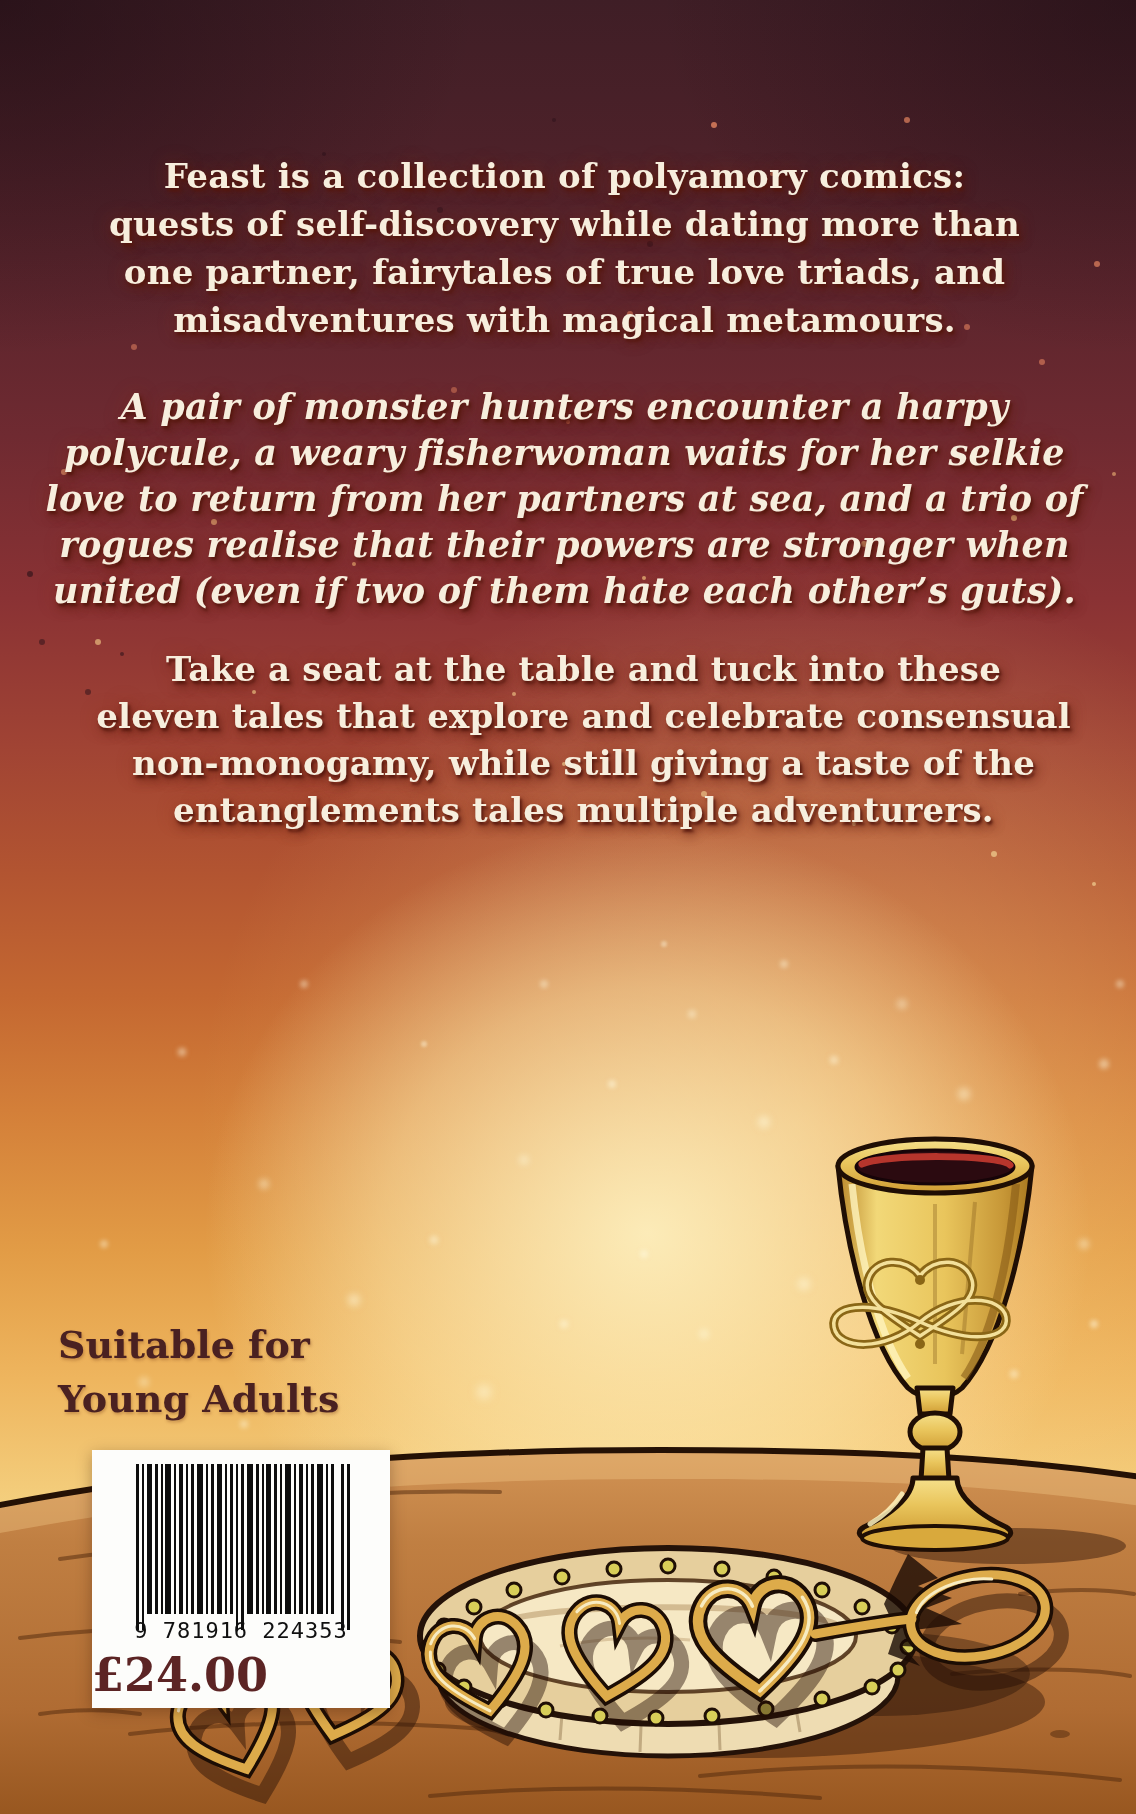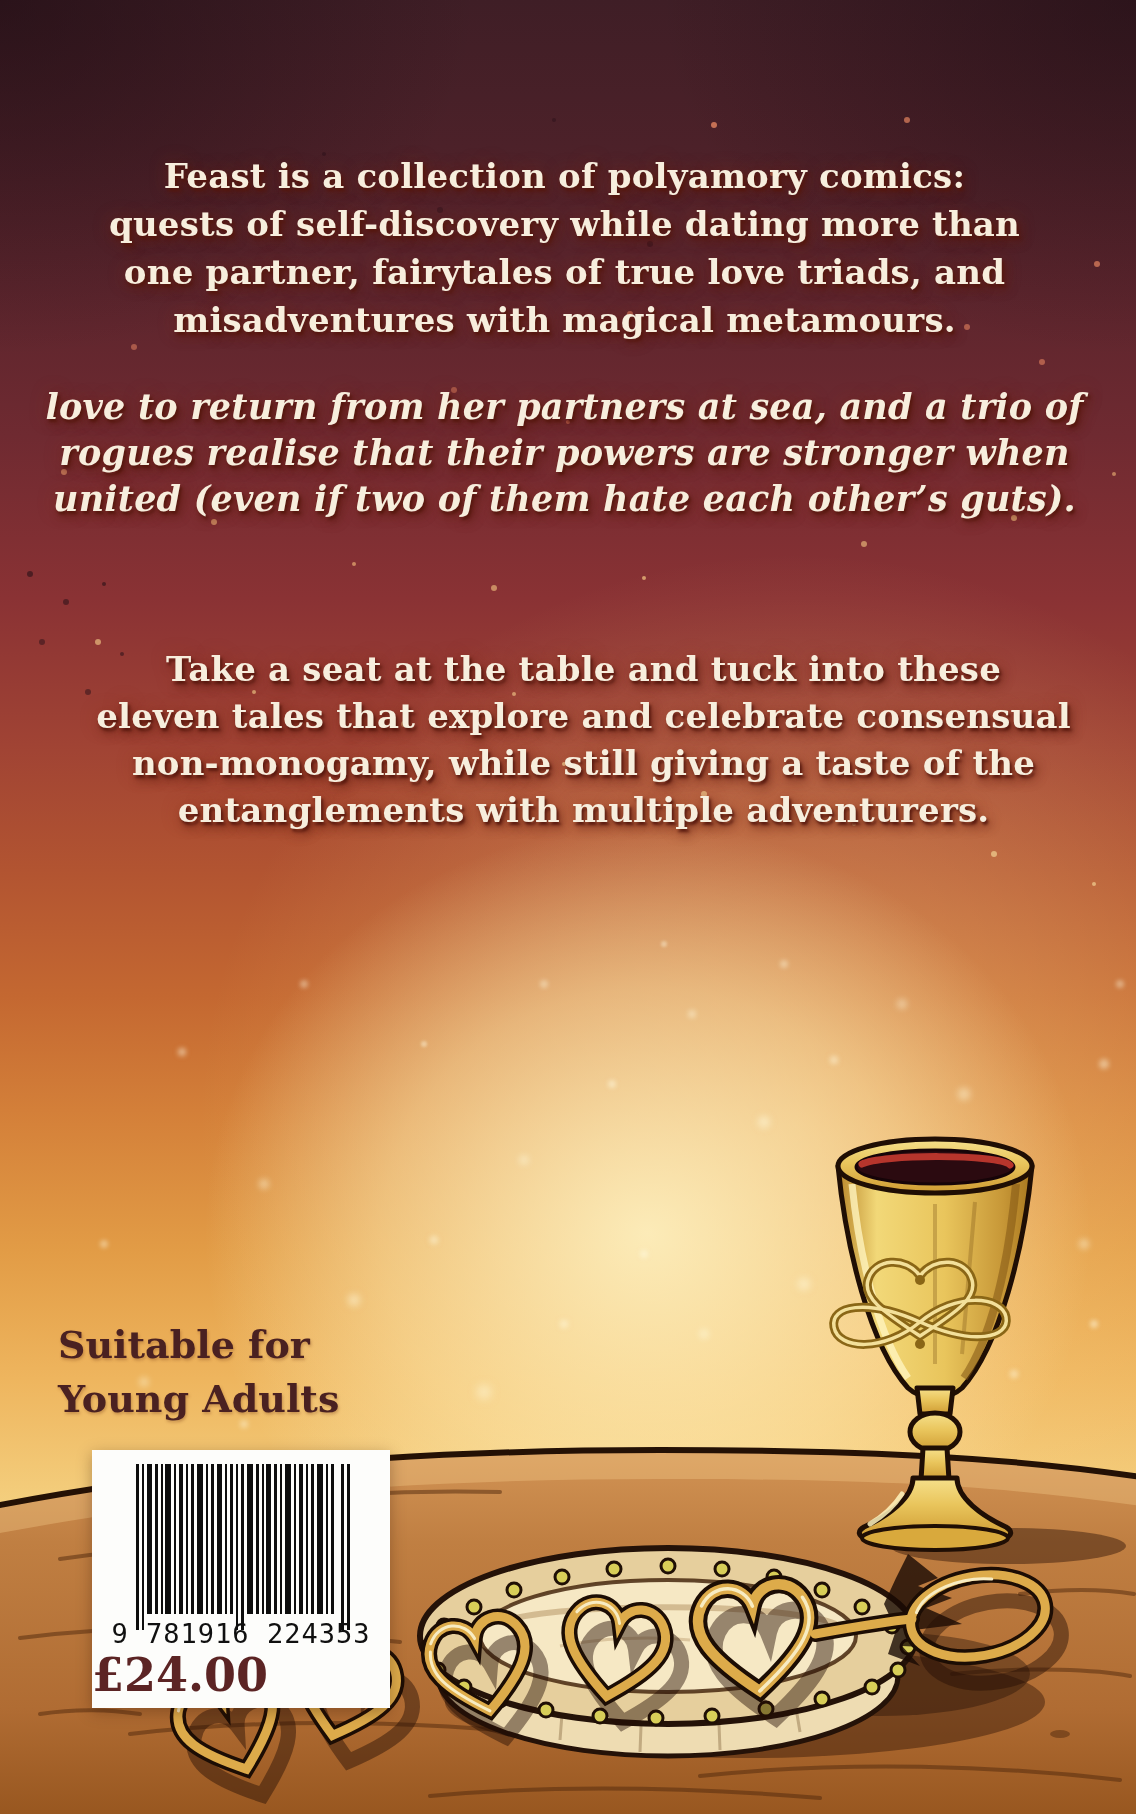--- a/index.html
+++ b/index.html
@@ -30,21 +30,21 @@
   .p3{top:646px; line-height:47px;margin-left:38px;}
   .age-note{position:absolute; left:58px; top:1318px; width:392px; text-align:left;
     color:#4a2121; font-weight:700; font-size:38px; line-height:54px;
     text-shadow:1px 2px 3px rgba(120,60,25,0.35);}
   .age-note .line{display:block;}
   
   .barcode-box{position:absolute; left:92px; top:1450px; width:298px; height:258px;
     background:#fdfdfb; z-index:5; box-shadow:0 4px 14px rgba(60,25,8,0.35);}
   .barcode-bars{position:absolute; left:44px; top:14px;}
   .barcode-digits{position:absolute; left:0; top:168px; width:100%; text-align:center;
-    font-family:"DejaVu Sans Mono", monospace; font-size:27px; color:#101010; letter-spacing:1px;}
+    font-family:"DejaVu Sans Mono", monospace; font-size:22px; color:#101010; letter-spacing:1px;}
   .barcode-price{position:absolute; left:0; top:198px; width:100%; text-align:left;
     font-family:"DejaVu Serif", serif; font-weight:700; font-size:46px; color:#5c2424;}
   
   .dot-layer{position:absolute; left:0; top:0; width:4px; height:4px; border-radius:50%;
     background:transparent; pointer-events:none;}
   .bokeh{box-shadow:
     180px 1050px 5px 2px rgba(255,252,228,.5), 262px 1182px 6px 3px rgba(255,252,228,.45),
     352px 1298px 7px 4px rgba(255,250,222,.5), 432px 1238px 5px 2px rgba(255,252,228,.5),
     522px 1158px 6px 3px rgba(255,252,228,.42), 610px 1082px 4px 2px rgba(255,252,228,.5),
     690px 1012px 5px 2px rgba(255,252,228,.45), 762px 1120px 6px 4px rgba(255,250,220,.5),
@@ -96,30 +96,32 @@
   <div class="dot-layer bokeh"></div>
 
   <div class="para p1">
     <span class="line">Feast is a collection of polyamory comics:</span>
     <span class="line">quests of self-discovery while dating more than</span>
     <span class="line">one partner, fairytales of true love triads, and</span>
     <span class="line">misadventures with magical metamours.</span>
   </div>
 
   <div class="para p2">
+    <span class="line">A pair of monster hunters encounter a harpy</span>
+    <span class="line">polycule, a weary fisherwoman waits for her selkie</span>
     <span class="line">love to return from her partners at sea, and a trio of</span>
     <span class="line">rogues realise that their powers are stronger when</span>
     <span class="line">united (even if two of them hate each other’s guts).</span>
   </div>
 
   <div class="para p3">
     <span class="line">Take a seat at the table and tuck into these</span>
     <span class="line">eleven tales that explore and celebrate consensual</span>
     <span class="line">non-monogamy, while still giving a taste of the</span>
-    <span class="line">entanglements with multiple adventurers.</span>
+    <span class="line">entanglements tales multiple adventurers.</span>
   </div>
 
   <div class="age-note">
     <span class="line">Suitable for</span>
     <span class="line">Young Adults</span>
   </div>
 
   <svg class="illustration" width="1136" height="780" viewBox="0 0 1136 780">
     <defs>
       <linearGradient id="wood" x1="0" y1="0" x2="0" y2="1">

